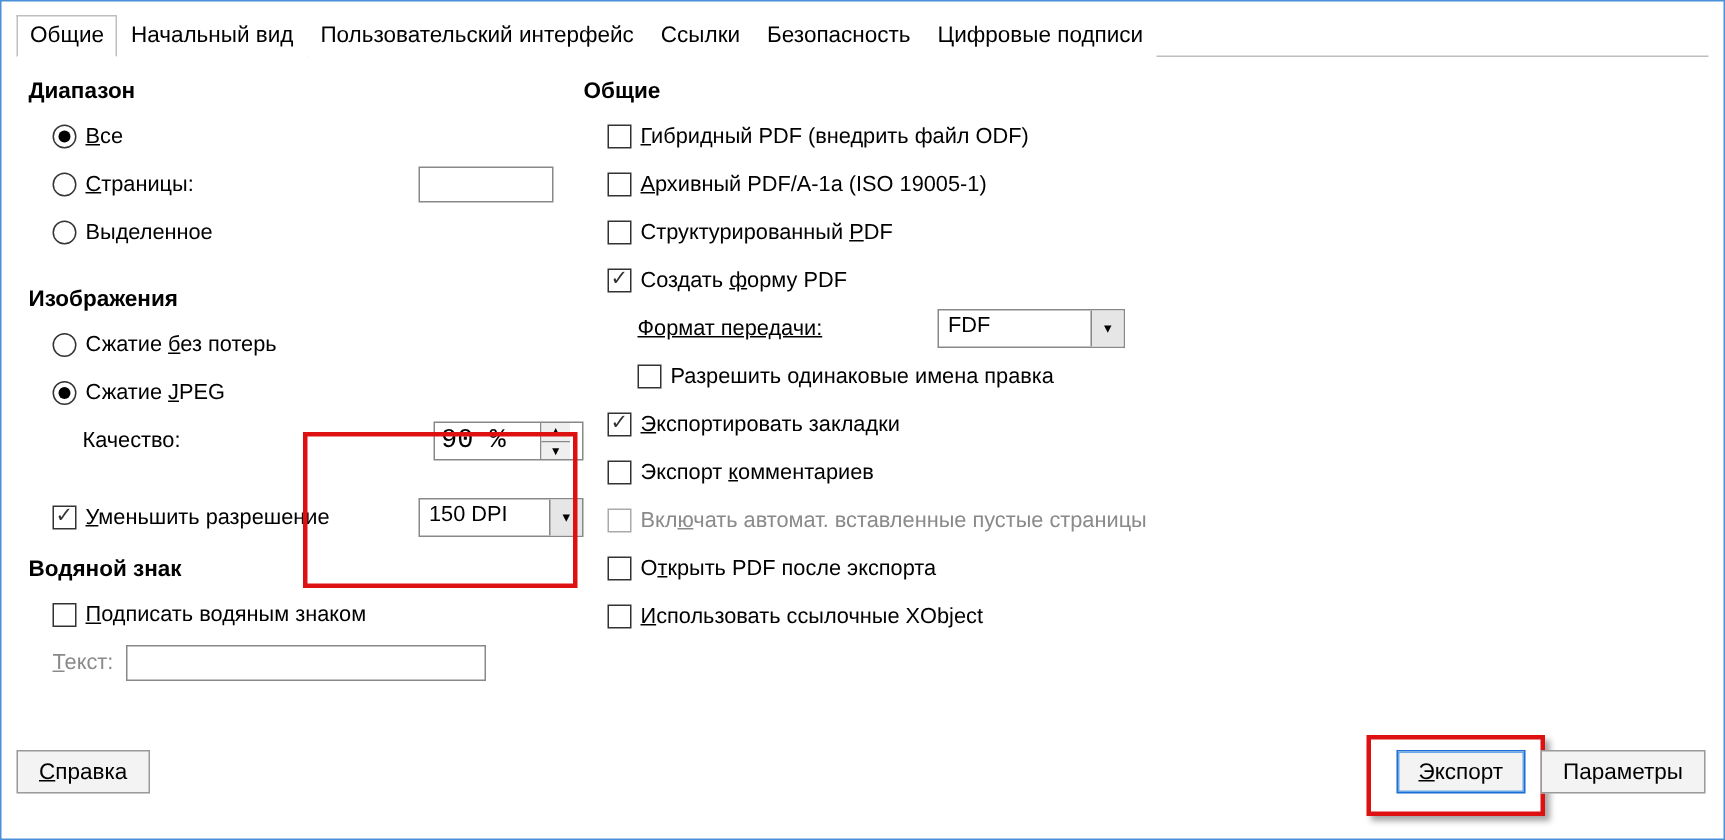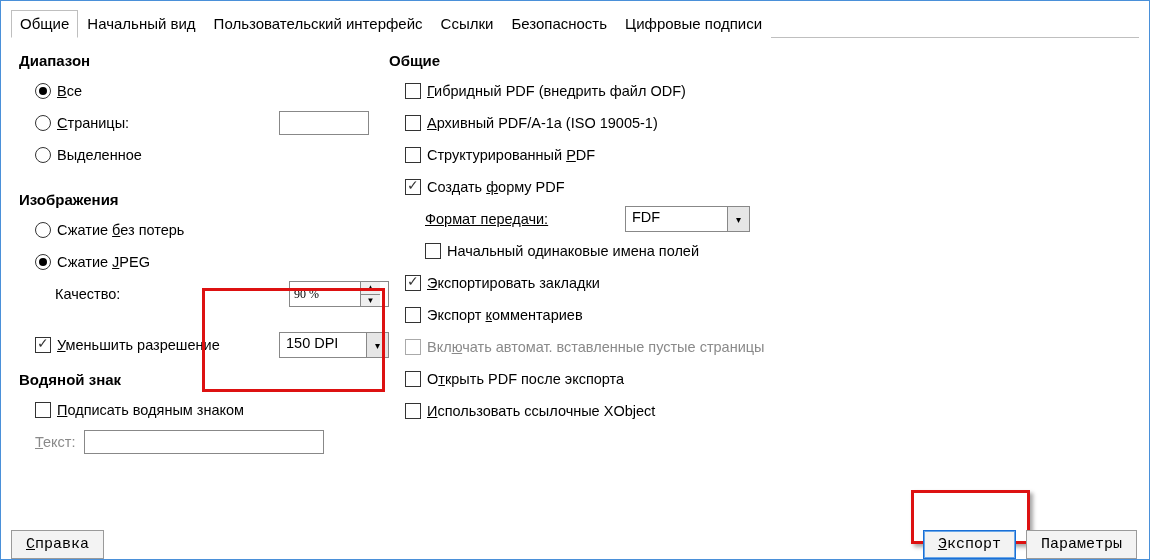--- a/index.html
+++ b/index.html
@@ -128,22 +128,22 @@
     display: flex;
     border: 1px solid #888;
     height: 26px;
     width: 100px;
   }
   .spinner input {
     border: none;
     outline: none;
     width: 70px;
     padding: 0 4px;
-    font-size: 12px;
-    font-family: Liberation Serif, serif;
+    font-size: 18px;
+    font-family: Liberation Mono, monospace;
   }
   .spinner .arrows {
     width: 20px;
     border-left: 1px solid #888;
     display: flex;
     flex-direction: column;
   }
   .spinner .arrow {
     flex: 1;
     display: flex;
@@ -187,24 +187,23 @@
     position: absolute;
     border: 3px solid #d11;
     left: 910px; top: 489px;
     width: 119px; height: 54px;
     pointer-events: none;
     box-shadow: 3px 3px 4px rgba(0,0,0,.35);
   }
 
   .button-bar {
     position: absolute;
-    left: 10px; right: 12px; bottom: 0;
-    display: flex;
-    align-items: center;
-    font-family: Liberation Mono, monospace;
+    left: 10px; right: 12px; bottom: 30px;
+    display: flex;
+    align-items: center;
   }
   .btn {
     border: 1px solid #9a9a9a;
     background: #f3f3f3;
     padding: 5px 14px;
     font-size: 15px;
     cursor: pointer;
     font-family: inherit;
   }
   .btn.primary {
@@ -334,21 +333,21 @@
       <div class="row indent-2">
         <span class="fmt-label">Формат передачи:</span>
         <div class="combo" style="width:125px">
           <span class="combo-text">FDF</span>
           <span class="combo-btn">▾</span>
         </div>
       </div>
 
       <div class="row indent-2">
         <span class="checkbox"></span>
-        <span>Начальный одинаковые имена полей</span>
+        <span>Разрешить одинаковые имена правка</span>
       </div>
 
       <div class="row indent-1">
         <span class="checkbox checked simple"></span>
         <span><span class="u">Э</span>кспортировать закладки</span>
       </div>
 
       <div class="row indent-1">
         <span class="checkbox"></span>
         <span>Экспорт <span class="u">к</span>омментариев</span>

